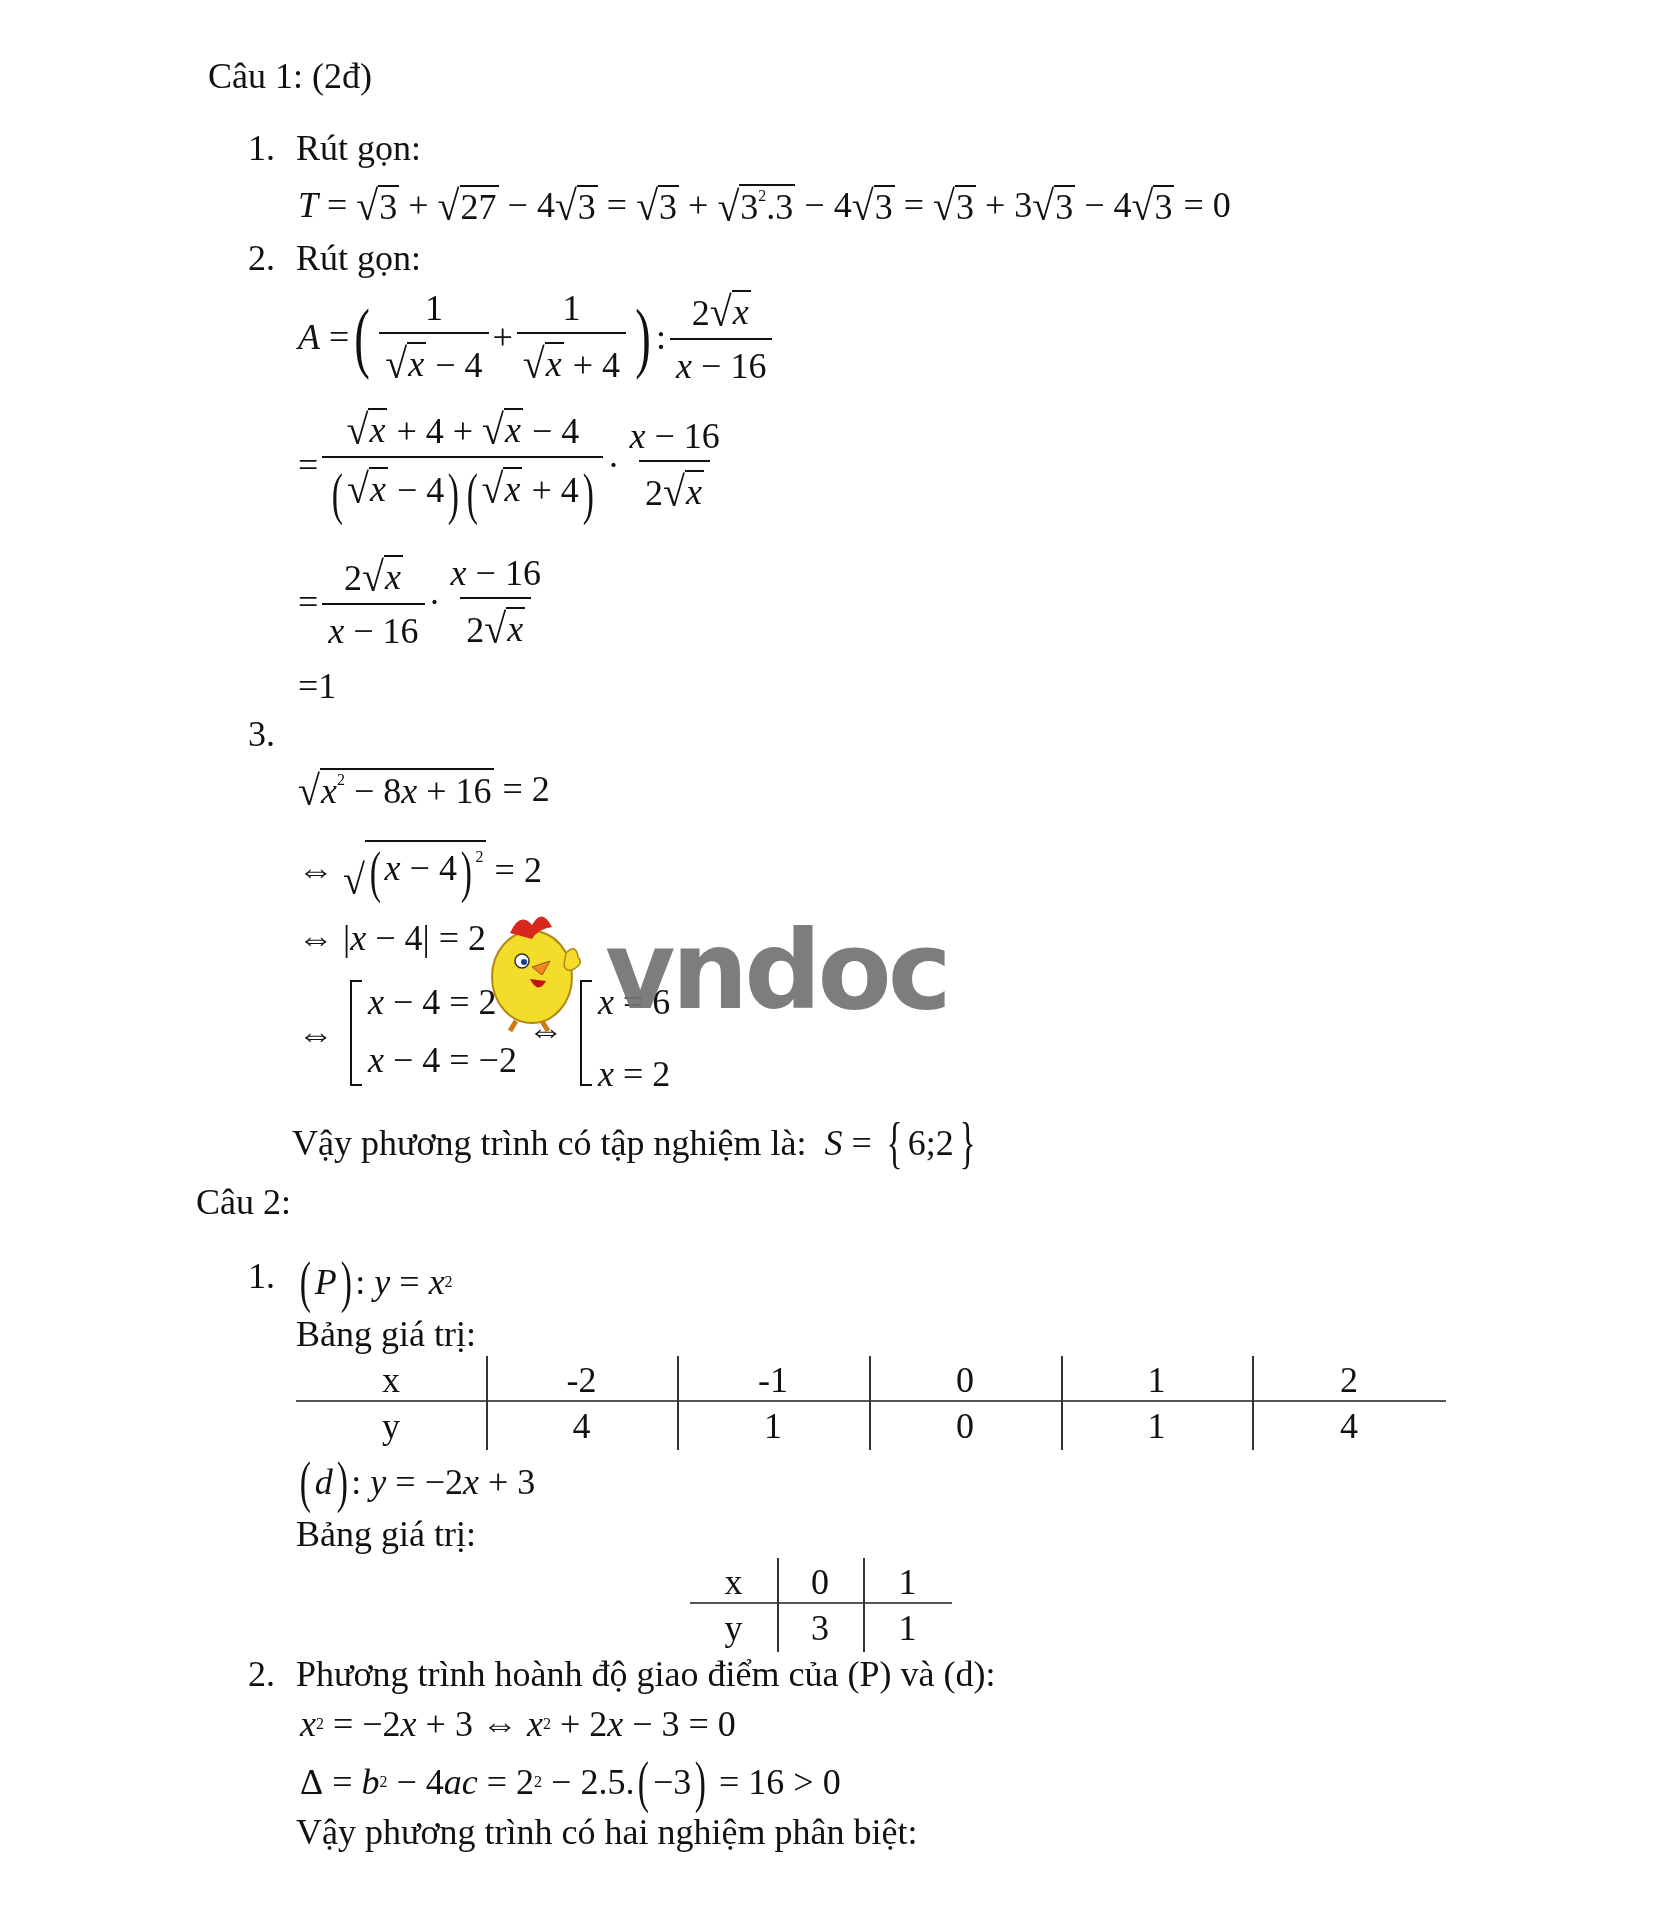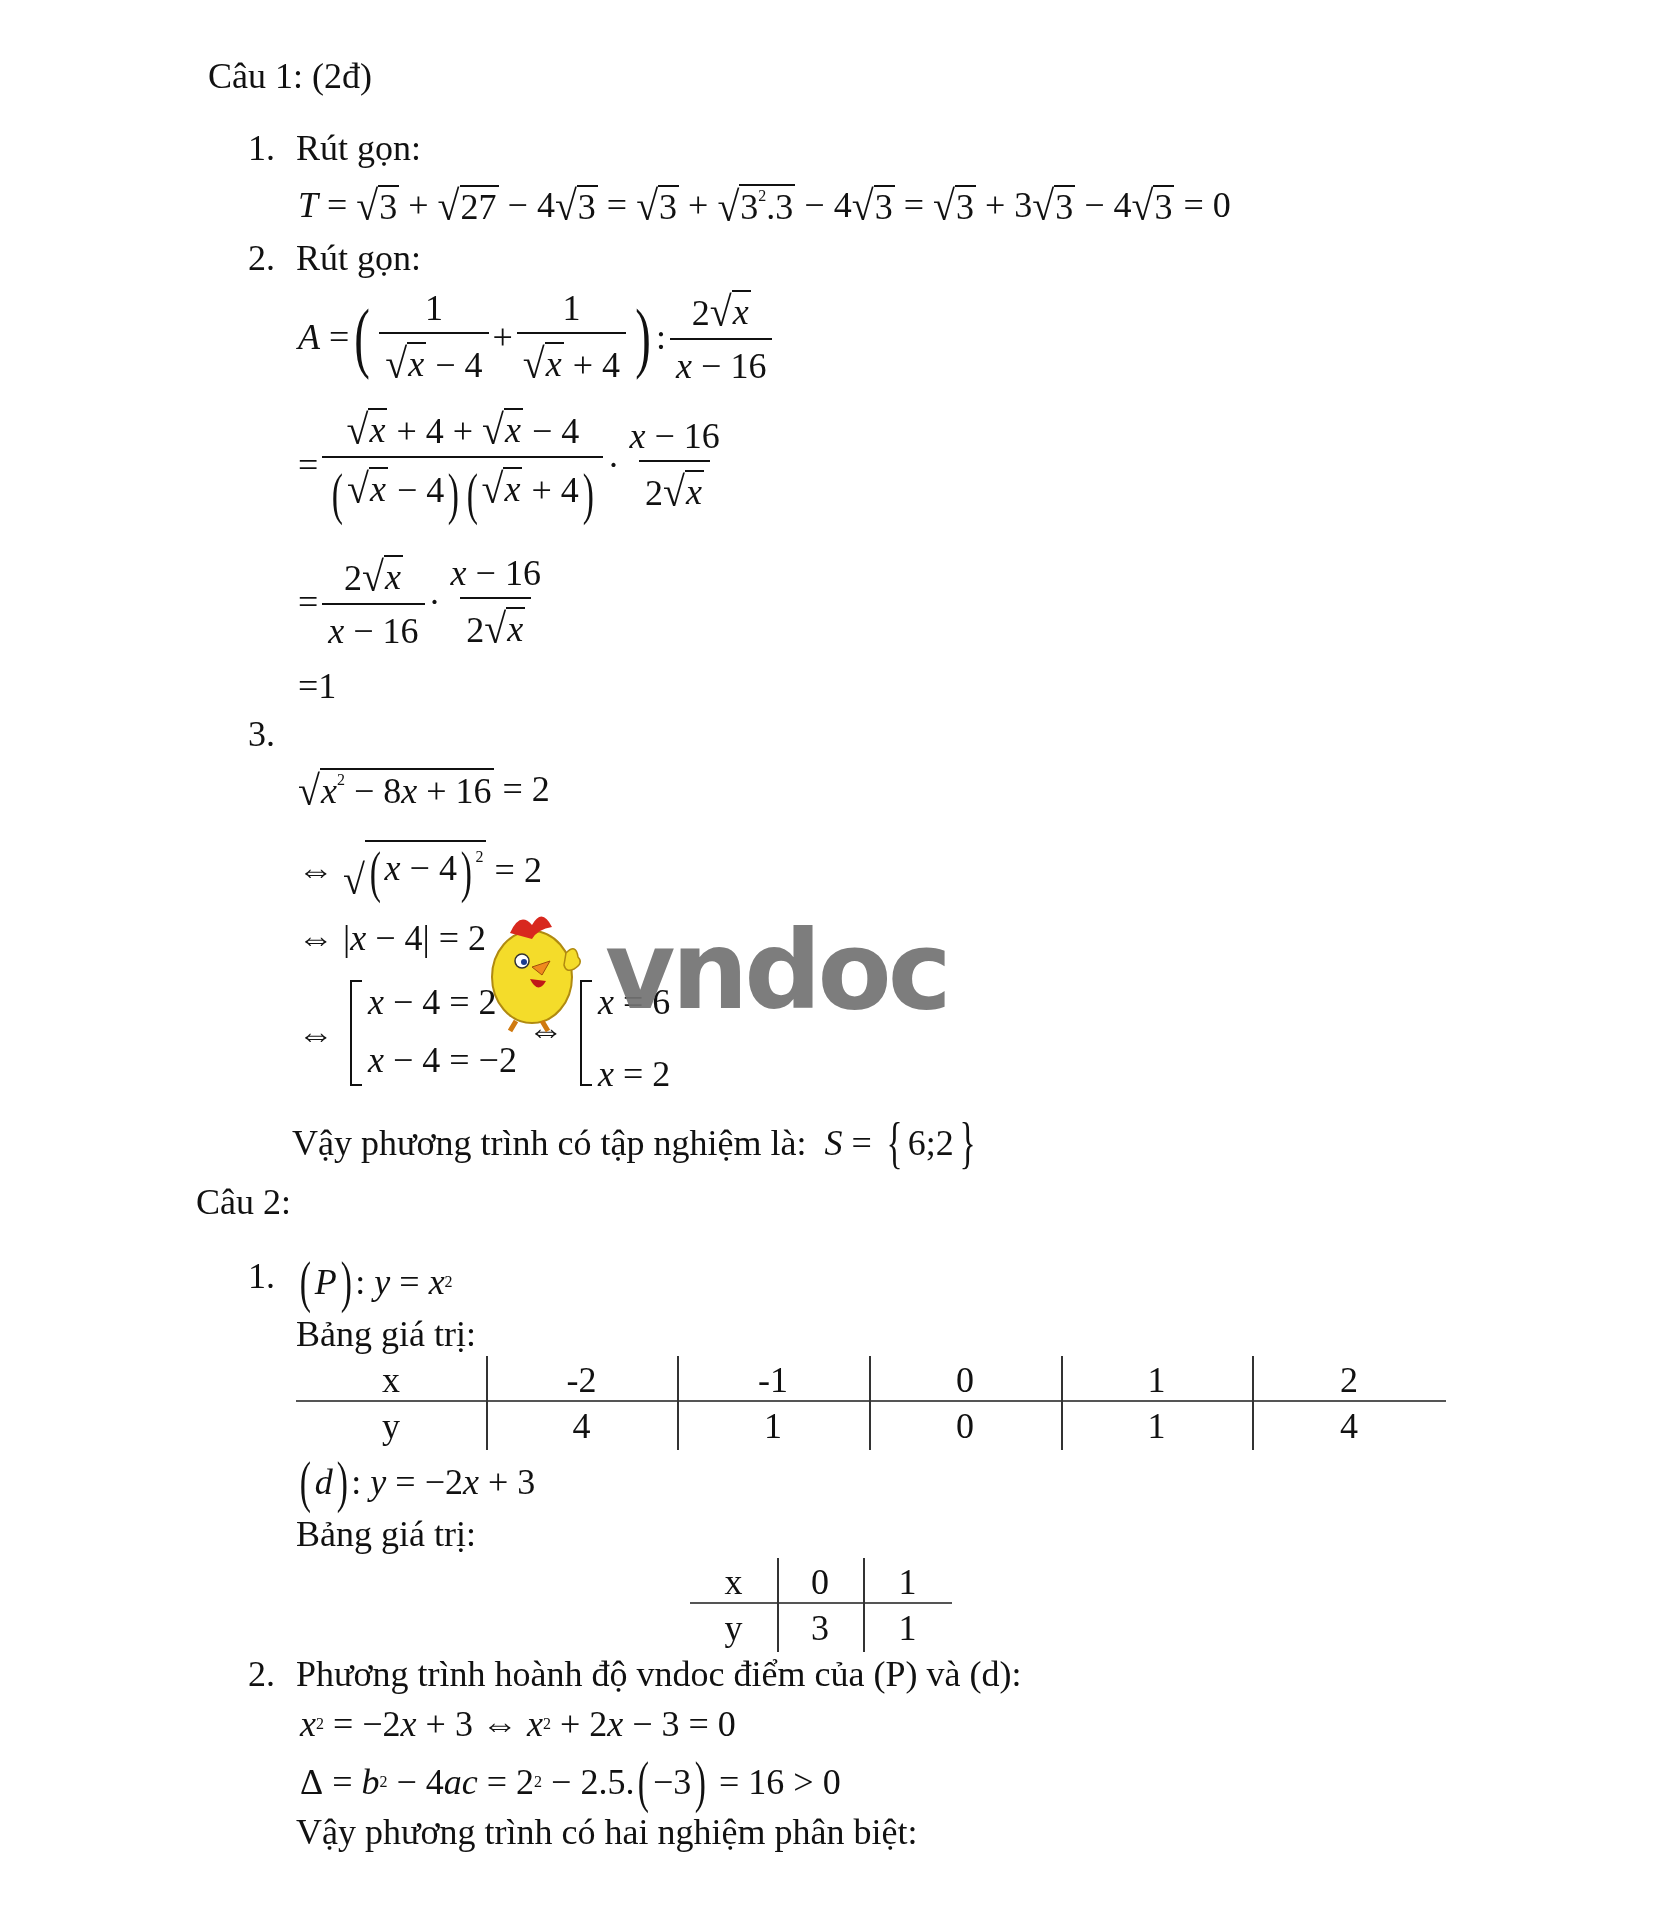--- a/index.html
+++ b/index.html
@@ -244,21 +244,21 @@
   <div class="vline" style="left:173px; top:0; height:94px;"></div>
   <div class="cell" style="left:0; width:87px; top:6px;">x</div>
   <div class="cell" style="left:87px; width:86px; top:6px;">0</div>
   <div class="cell" style="left:173px; width:89px; top:6px;">1</div>
   <div class="cell" style="left:0; width:87px; top:52px;">y</div>
   <div class="cell" style="left:87px; width:86px; top:52px;">3</div>
   <div class="cell" style="left:173px; width:89px; top:52px;">1</div>
 </div>
 
 <div class="ln" style="left:248px; top:1656px;">2.</div>
-<div class="ln" style="left:296px; top:1656px;">Phương trình hoành độ vndoc điểm của (P) và (d):</div>
+<div class="ln" style="left:296px; top:1656px;">Phương trình hoành độ giao điểm của (P) và (d):</div>
 
 <div class="ln eqrow" style="left:300px; top:1706px;">
   <i>x</i><sup>2</sup>&nbsp;<span>=</span>&nbsp;<span>−</span><span>2</span><i>x</i>&nbsp;<span>+</span>&nbsp;<span>3</span>&nbsp;<span>⇔</span>&nbsp;<i>x</i><sup>2</sup>&nbsp;<span>+</span>&nbsp;<span>2</span><i>x</i>&nbsp;<span>−</span>&nbsp;<span>3</span>&nbsp;<span>=</span>&nbsp;<span>0</span>
 </div>
 
 <div class="ln eqrow" style="left:300px; top:1754px;">
   <span>Δ</span>&nbsp;<span>=</span>&nbsp;<i>b</i><sup>2</sup>&nbsp;<span>−</span>&nbsp;<span>4</span><i>ac</i>&nbsp;<span>=</span>&nbsp;<span>2</span><sup>2</sup>&nbsp;<span>−</span>&nbsp;<span>2.5.</span><span class="paren-s">(</span><span>−</span><span>3</span><span class="paren-s">)</span>&nbsp;<span>=</span>&nbsp;<span>16</span>&nbsp;<span>&gt;</span>&nbsp;<span>0</span>
 </div>
 
 <div class="ln" style="left:296px; top:1814px;">Vậy phương trình có hai nghiệm phân biệt:</div>

